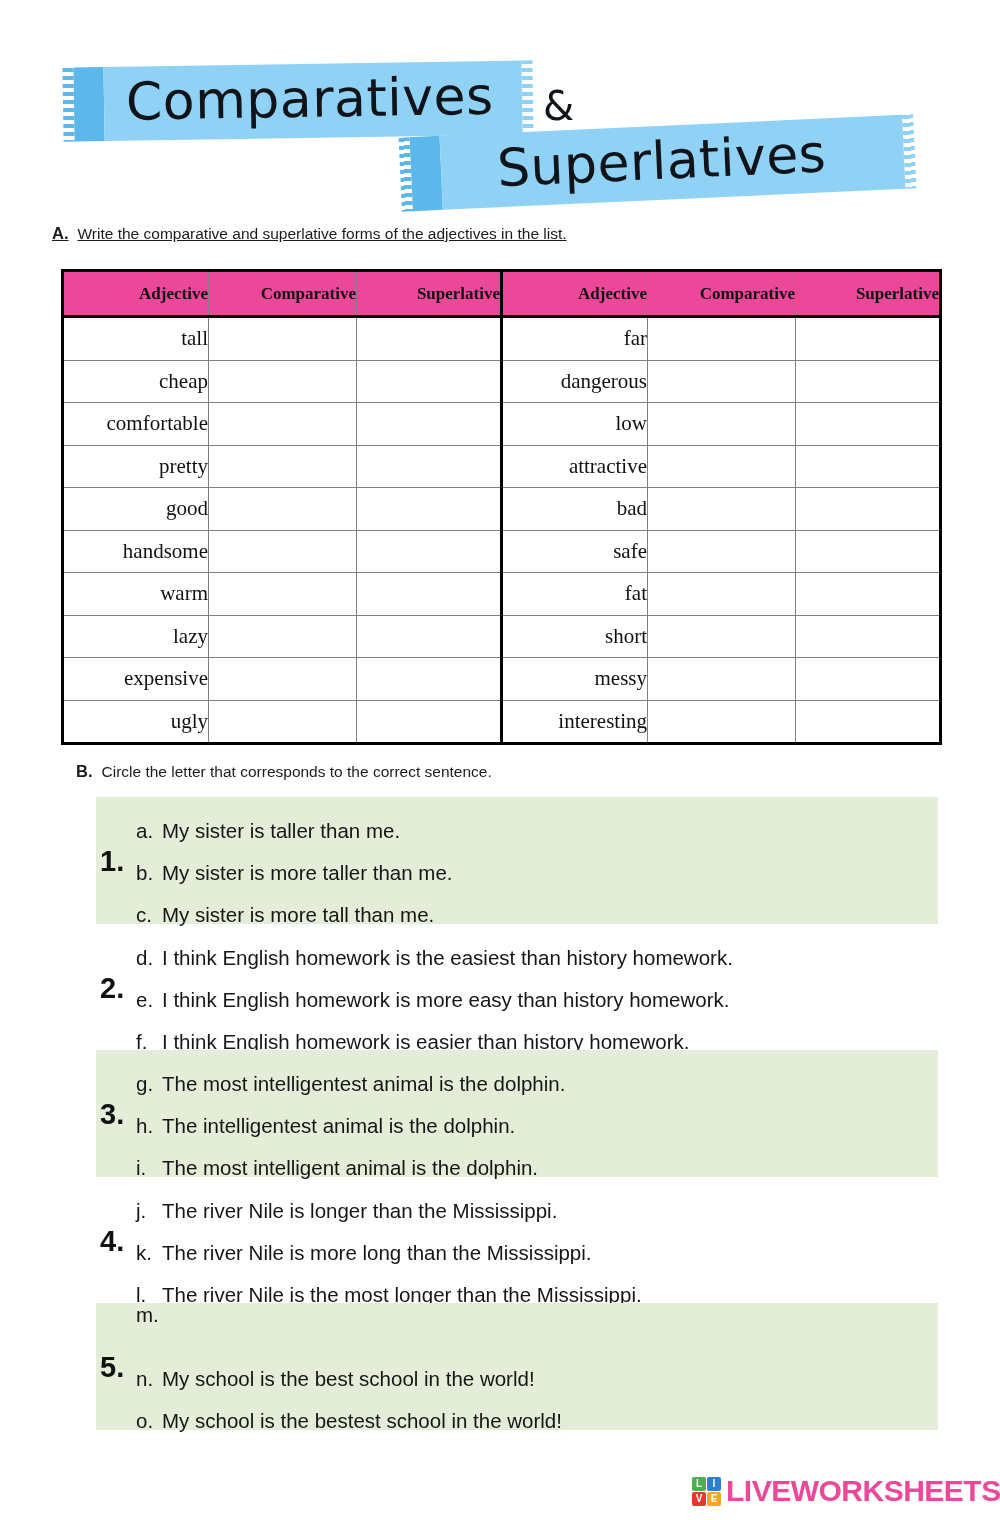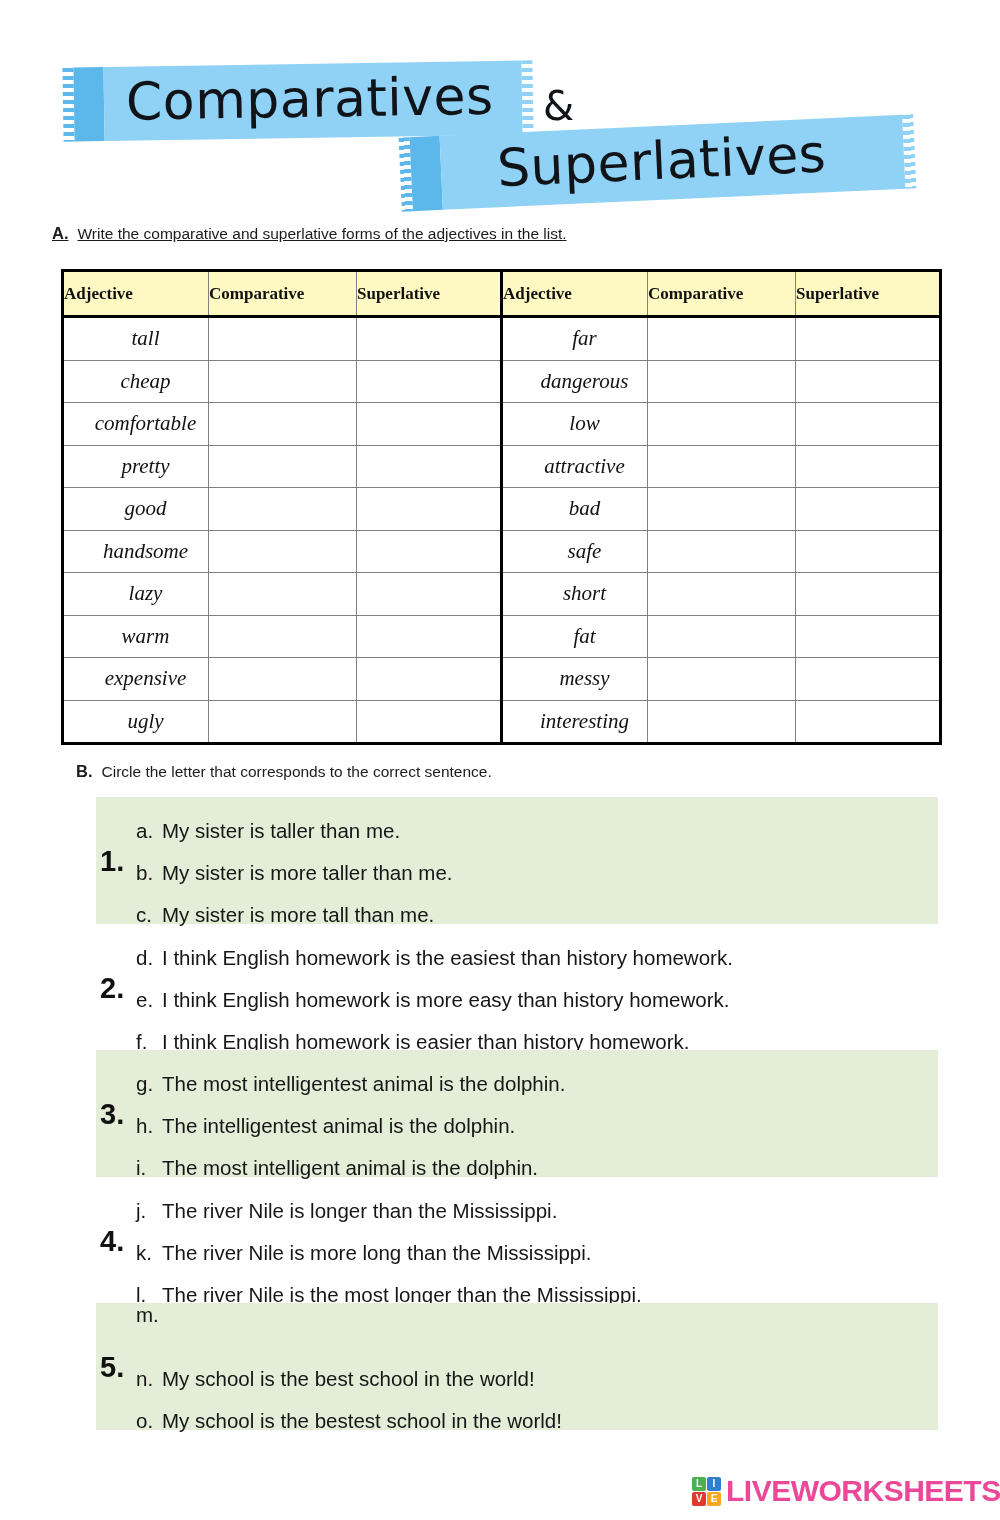--- a/index.html
+++ b/index.html
@@ -124,36 +124,35 @@
   }
   #adjective-table th,
   #adjective-table td {
     border-right: 1px solid #808080;
     border-bottom: 1px solid #808080;
     padding: 0;
     height: 41.5px;
     vertical-align: middle;
   }
   #adjective-table th {
-    background: #fef9c3;
+    background: #ec4899;
     font-family: "Liberation Serif", serif;
     font-weight: bold;
     font-size: 17px;
-    text-align: left;
+    text-align: right;
     height: 43px;
     border-bottom: 3px solid #000000;
     color: #111;
   }
   #adjective-table tr:last-child td { border-bottom: none; }
   #adjective-table .col-adj {
     font-family: "Liberation Serif", serif;
-    font-style: italic;
     font-size: 21px;
     padding-left: 19px;
-    text-align: center;
+    text-align: right;
     color: #111;
   }
   #adjective-table .mid-sep {
     border-left: 3px solid #000000;
   }
   #adjective-table col.c-adj  { width: 146px; }
   #adjective-table col.c-comp { width: 148px; }
   #adjective-table col.c-sup  { width: 145px; }
 
   
@@ -337,32 +336,32 @@
       </tr>
       <tr>
         <td class="col-adj">handsome</td>
         <td class="col-in"></td>
         <td class="col-in"></td>
         <td class="col-adj mid-sep">safe</td>
         <td class="col-in"></td>
         <td class="col-in"></td>
       </tr>
       <tr>
+        <td class="col-adj">warm</td>
+        <td class="col-in"></td>
+        <td class="col-in"></td>
+        <td class="col-adj mid-sep">fat</td>
+        <td class="col-in"></td>
+        <td class="col-in"></td>
+      </tr>
+      <tr>
         <td class="col-adj">lazy</td>
         <td class="col-in"></td>
         <td class="col-in"></td>
         <td class="col-adj mid-sep">short</td>
-        <td class="col-in"></td>
-        <td class="col-in"></td>
-      </tr>
-      <tr>
-        <td class="col-adj">warm</td>
-        <td class="col-in"></td>
-        <td class="col-in"></td>
-        <td class="col-adj mid-sep">fat</td>
         <td class="col-in"></td>
         <td class="col-in"></td>
       </tr>
       <tr>
         <td class="col-adj">expensive</td>
         <td class="col-in"></td>
         <td class="col-in"></td>
         <td class="col-adj mid-sep">messy</td>
         <td class="col-in"></td>
         <td class="col-in"></td>

